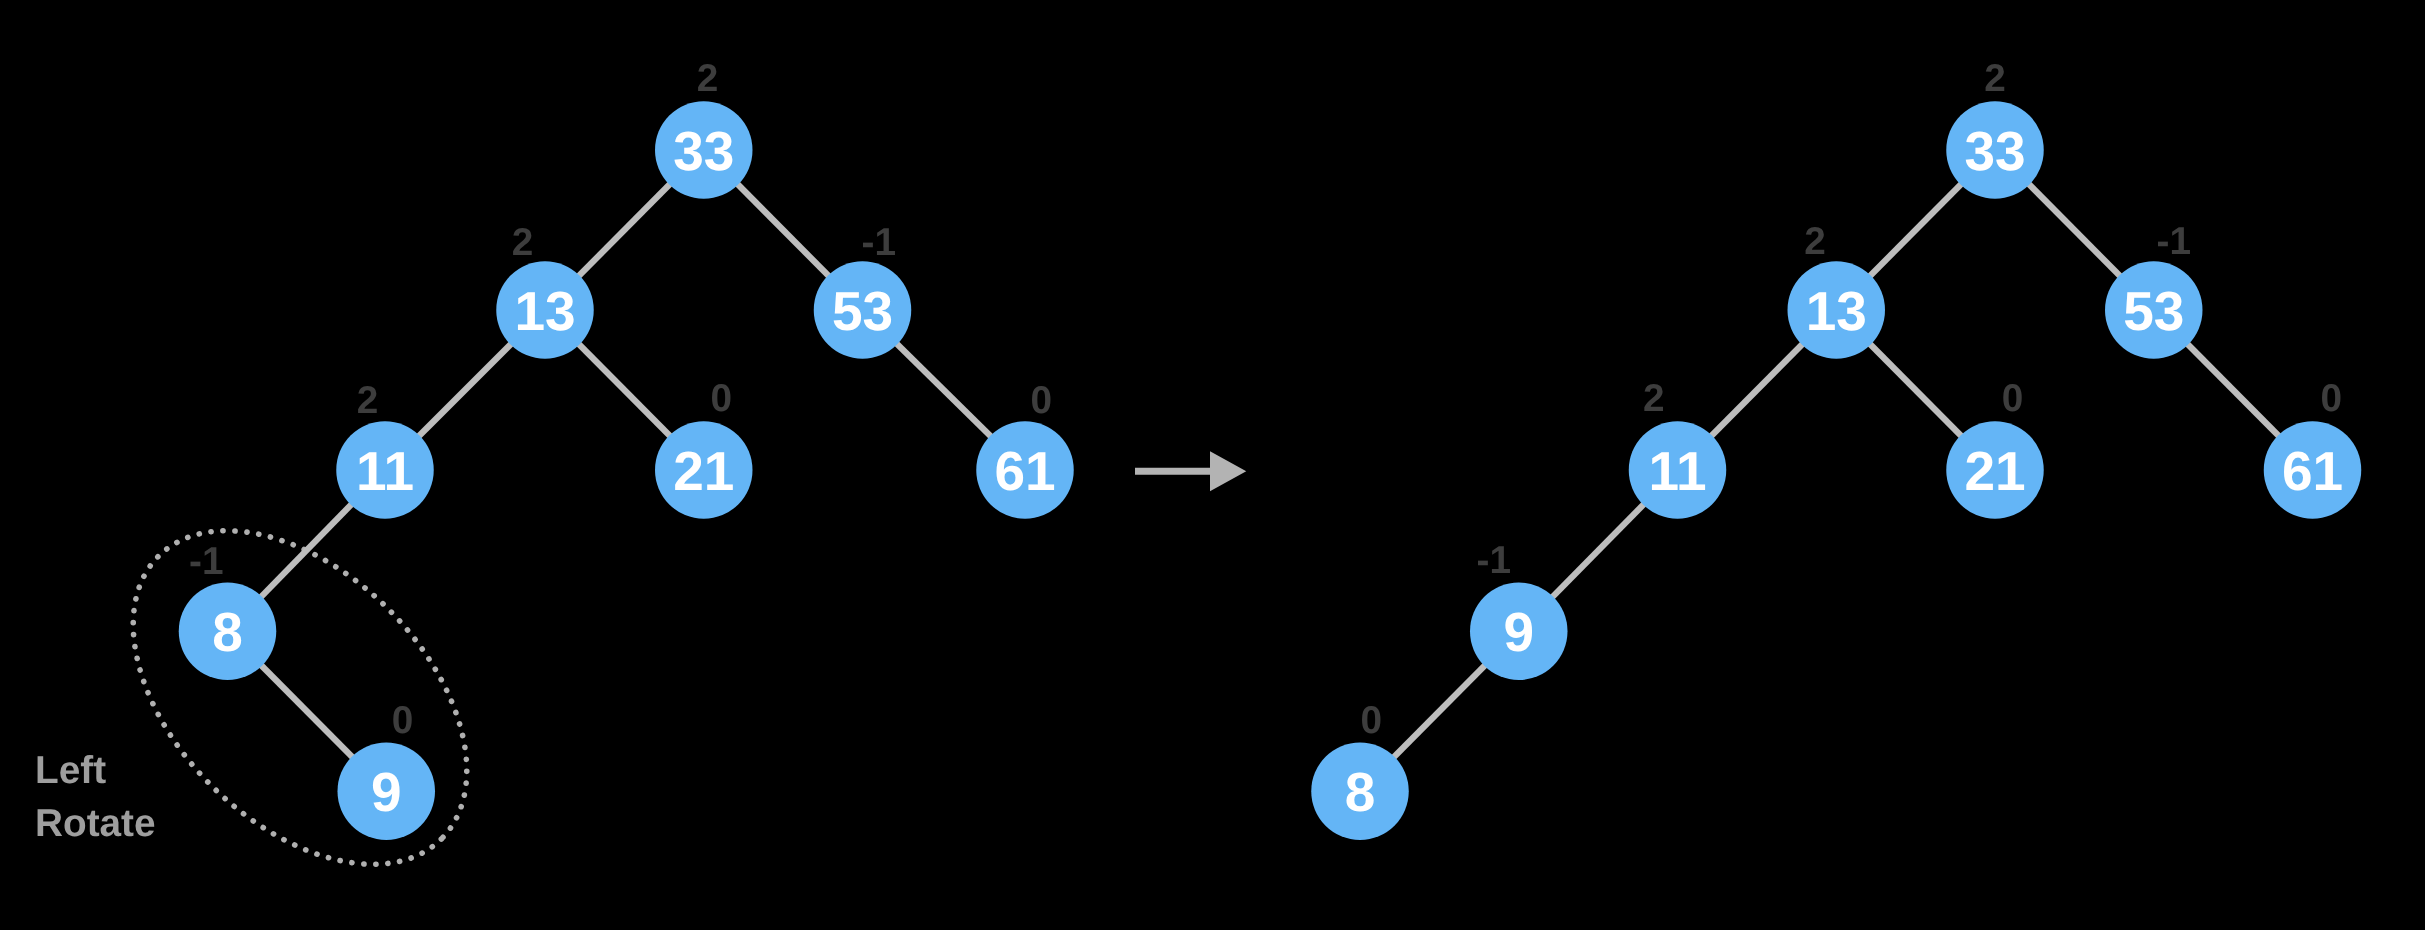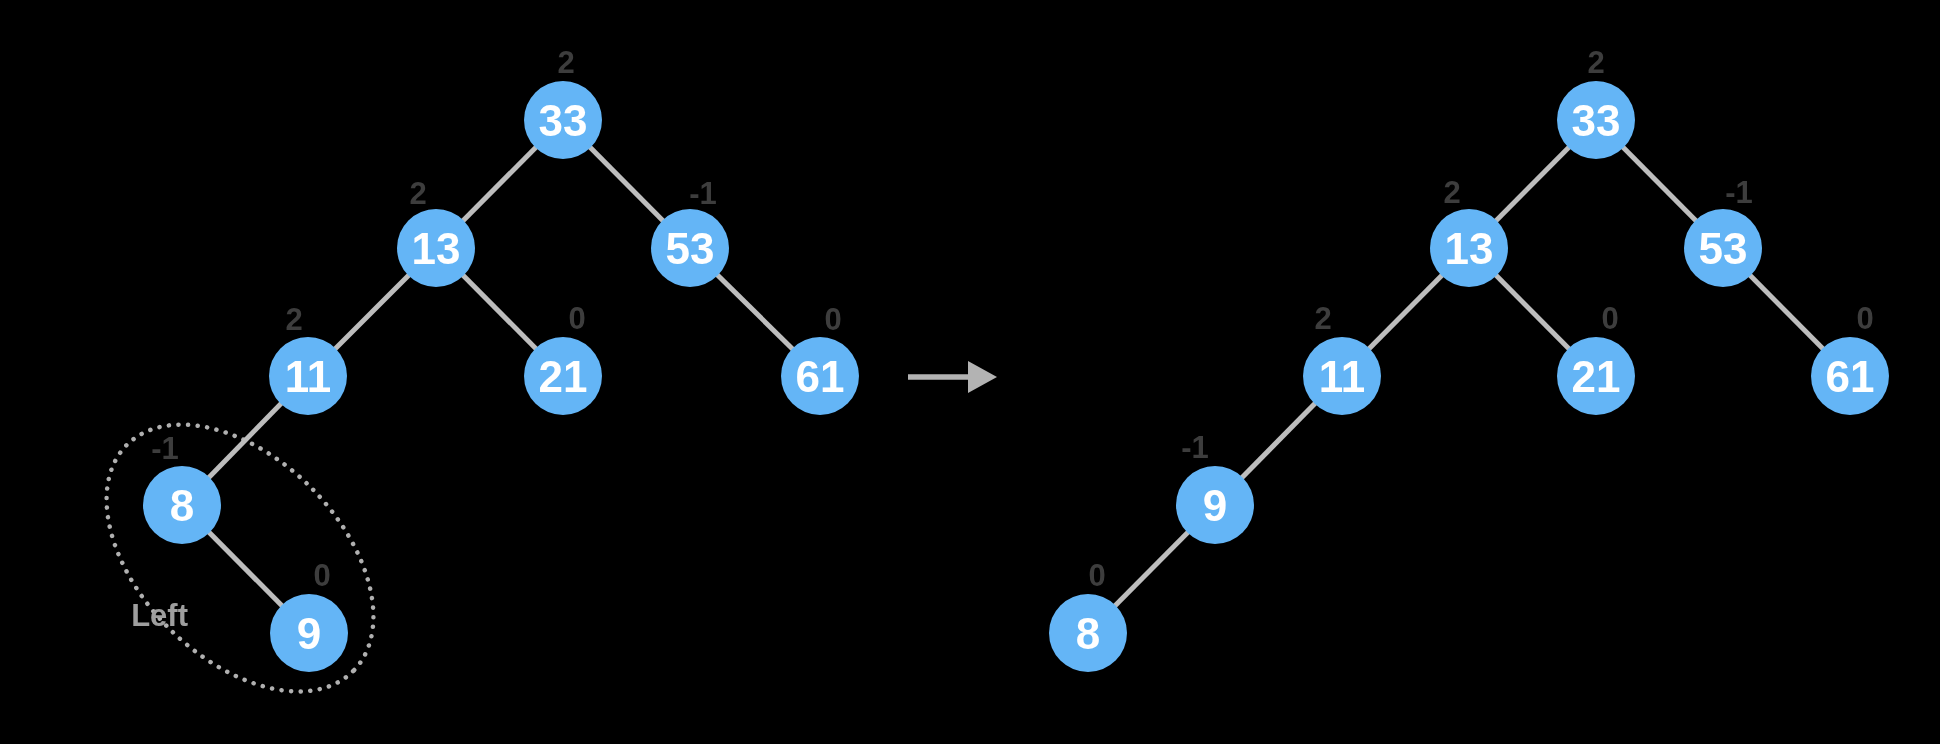--- a/index.html
+++ b/index.html
@@ -30,21 +30,21 @@
     font-family: "Liberation Sans", sans-serif;
     font-weight: 700;
     font-size: 31px;
     fill: var(--bf-color, #3d3d3d);
   }
   .rotate-label {
     position: absolute;
     left: 28px;
     top: 594px;
     width: 160px;
-    text-align: right;
+    text-align: left;
     font-family: "Liberation Sans", sans-serif;
     font-weight: 700;
     font-size: 31px;
     line-height: 43px;
     color: var(--label-color, #9e9e9e);
   }
 </style>
 </head>
 <body>
 
@@ -111,14 +111,15 @@
       <text x="1215" y="505" dy="0.36em" text-anchor="middle" class="node-value">9</text>
       <text x="1195" y="458" text-anchor="middle" class="bf-label">-1</text>
       <circle cx="1088" cy="633" r="39" fill="#64b5f6"></circle>
       <text x="1088" y="633" dy="0.36em" text-anchor="middle" class="node-value">8</text>
       <text x="1097" y="586" text-anchor="middle" class="bf-label">0</text>
       <line x1="908" y1="377" x2="968" y2="377" stroke="#b3b3b3" stroke-width="5.5"></line>
       <polygon points="968,361 968,393 997,377" fill="#b3b3b3"></polygon>
     </svg>
   <div class="rotate-label">
     <div>Left</div>
+    <div>Rotate</div>
   </div>
 </div>
 
 </body></html>

